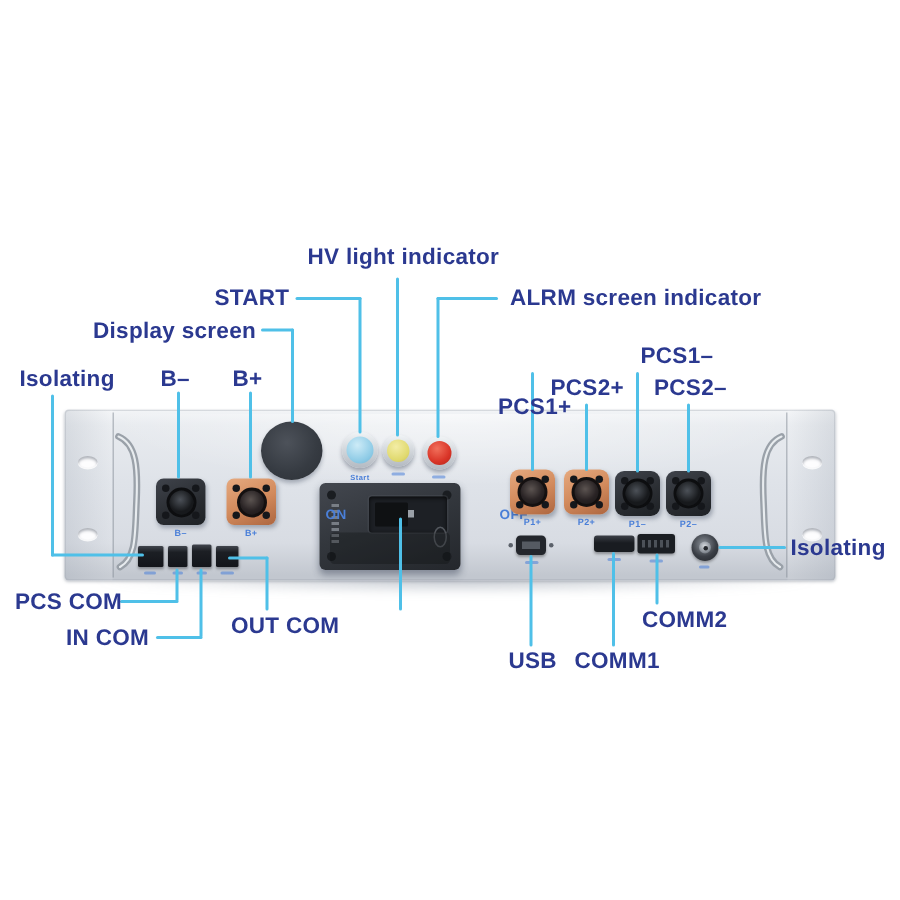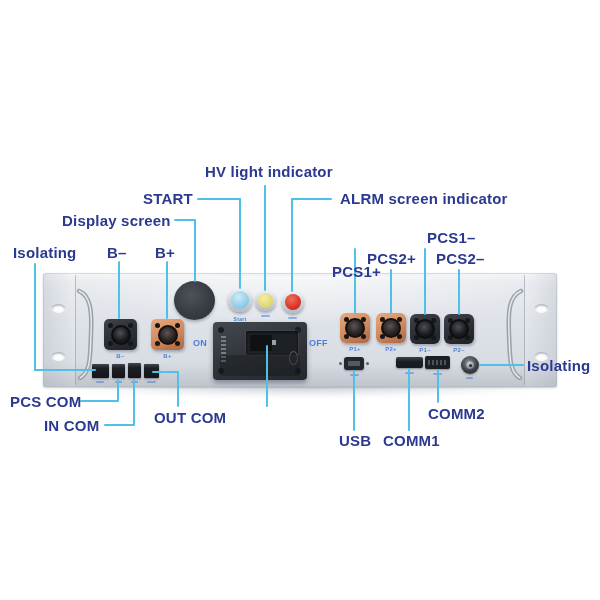--- a/index.html
+++ b/index.html
@@ -73,21 +73,21 @@
   .sw-slot{position:absolute;left:33px;top:9px;width:52px;height:24px;border-radius:2px;background:#1d2025;
        box-shadow:inset 0 1px 3px rgba(0,0,0,.7), 0 0 0 1px rgba(90,95,105,.25);}
   .sw-lever{position:absolute;left:4px;top:4px;width:22px;height:16px;border-radius:1px;background:#0f1113;}
   .sw-lever:after{content:"";position:absolute;right:-4px;top:5px;width:4px;height:5px;background:#9aa0a8;}
   .sw-brand{position:absolute;left:8px;top:13px;width:5px;height:27px;opacity:.65;
        background:repeating-linear-gradient(0deg,#9aa0a8 0 2px,transparent 2px 4px);}
   .sw-oval{position:absolute;left:76px;top:29px;width:7px;height:12px;border-radius:50%;
        border:1px solid rgba(150,156,165,.45);}
   .sw-shade{position:absolute;left:7px;right:7px;bottom:4px;height:21px;border-radius:3px;
        background:rgba(12,14,17,.32);}
-  .onoff{position:absolute;font-weight:700;font-size:9px;line-height:9px;color:#4a7fd8;letter-spacing:.3px;}
+  .onoff{position:absolute;font-weight:700;font-size:9px;line-height:9px;color:#4a7fd8;letter-spacing:.3px;margin-left:24px;}
 
   
   .usb{position:absolute;left:344px;top:357px;width:20px;height:13px;border-radius:3px;
        background:#23262c;box-shadow:0 1px 2px rgba(0,0,0,.35);}
   .usb i{position:absolute;left:4px;top:4px;width:12px;height:5px;background:#555a62;display:block;}
   .usb-dot{position:absolute;width:3px;height:3px;border-radius:50%;background:#5b616a;}
   .comm-bar{position:absolute;left:396px;top:357px;width:27px;height:11px;border-radius:2px;
        background:linear-gradient(180deg,#3c4048,#191c21 45%);box-shadow:0 1px 2px rgba(0,0,0,.35);}
   .comm-pins{position:absolute;left:425px;top:356px;width:25px;height:13px;border-radius:2px;
        background:#1b1e23;box-shadow:0 1px 2px rgba(0,0,0,.35);}

